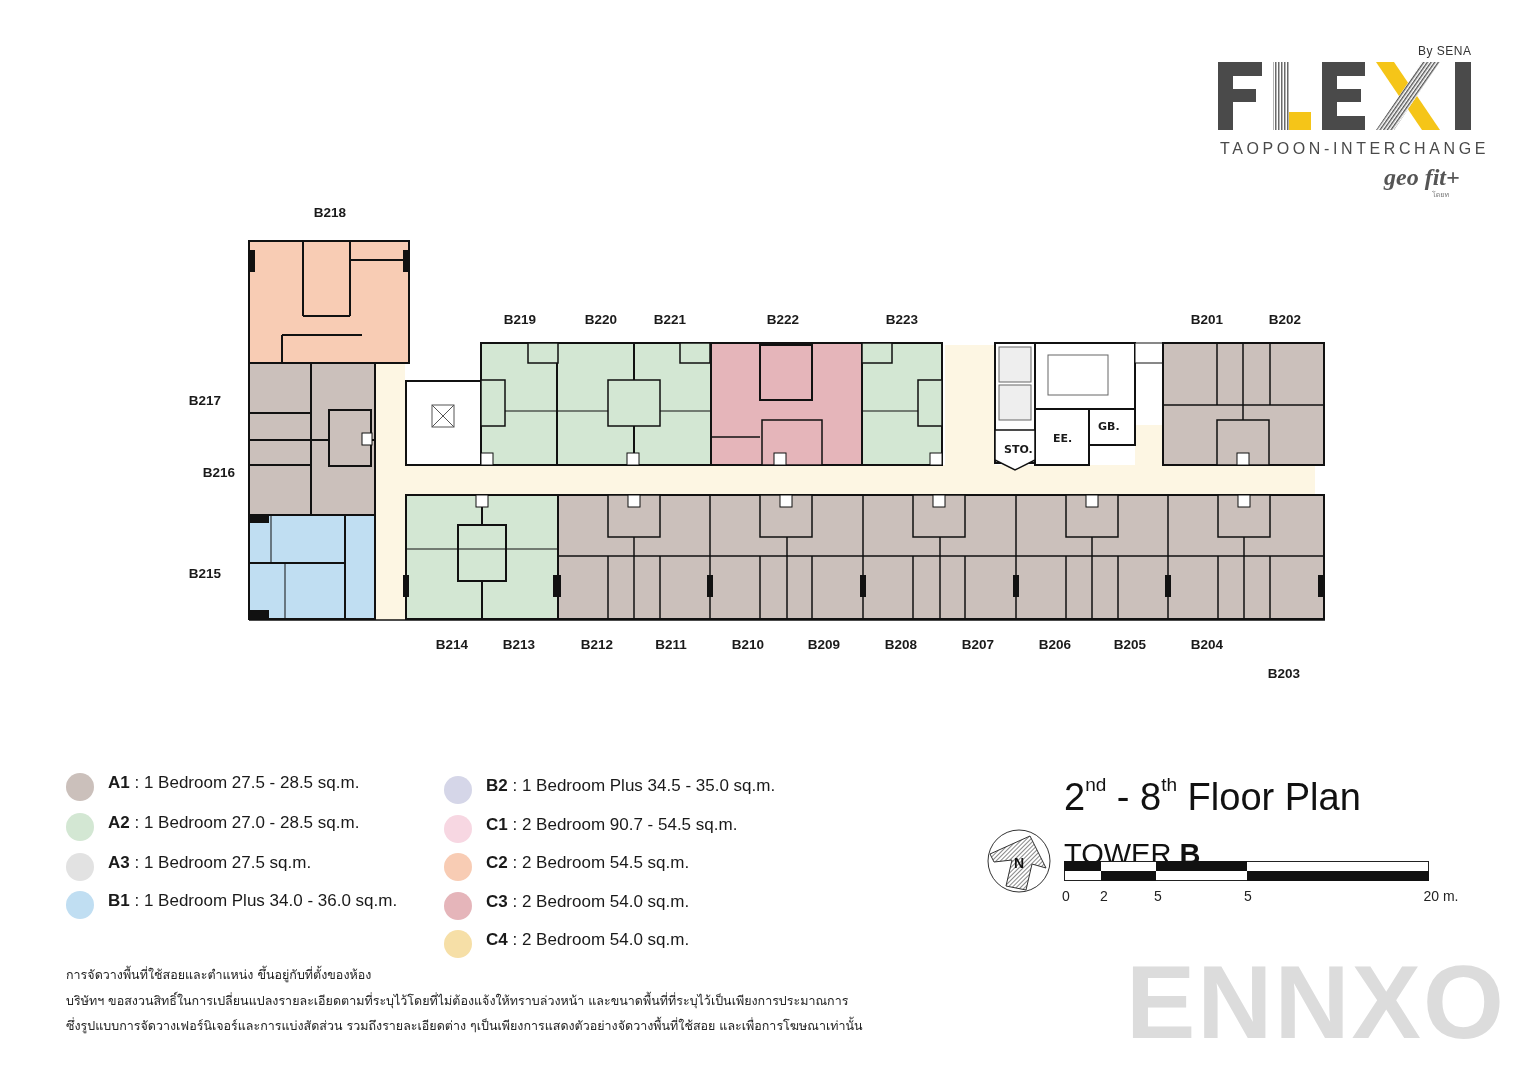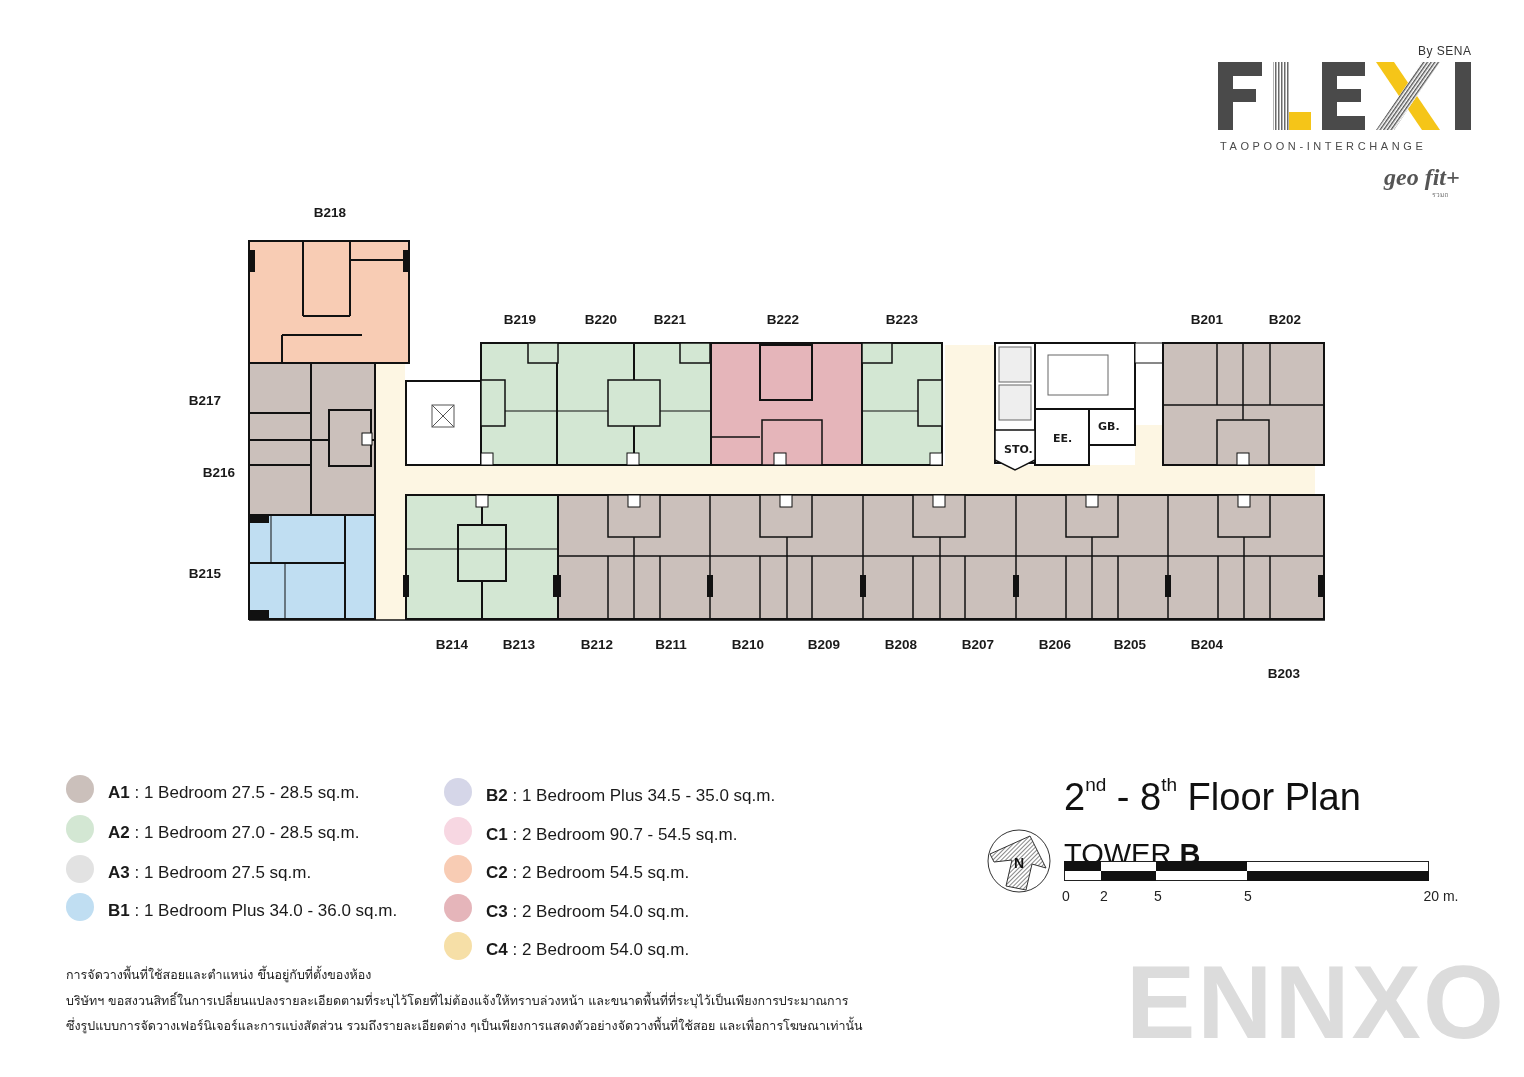--- a/index.html
+++ b/index.html
@@ -1,28 +1,28 @@
 <!DOCTYPE html>
 <html><head>
 <meta charset="utf-8">
 <style>
   html,body{margin:0;padding:0;background:#ffffff;}
   body{width:1524px;height:1077px;position:relative;overflow:hidden;font-family:"DejaVu Sans","Liberation Sans",sans-serif;color:#1a1a1a;}
   .abs{position:absolute;}
   
   .logo-by{position:absolute;left:1418px;top:44px;font-size:12px;color:#333;letter-spacing:0.5px;font-family:"Liberation Sans",sans-serif;}
   .logo-main{position:absolute;left:1218px;top:62px;width:256px;height:68px;}
-  .logo-sub{position:absolute;left:1220px;top:140px;font-size:11px;letter-spacing:3.6px;color:#4a4a4a;font-family:"Liberation Sans",sans-serif;}
+  .logo-sub{position:absolute;left:1220px;top:140px;font-size:16px;letter-spacing:3.6px;color:#4a4a4a;font-family:"Liberation Sans",sans-serif;}
   .logo-geo{position:absolute;left:1384px;top:164px;font-size:24px;font-style:italic;font-weight:bold;color:#555;font-family:"Liberation Serif",serif;}
   .logo-geo-sub{position:absolute;left:1432px;top:189px;font-size:7px;color:#777;}
   
   .plan{position:absolute;left:0;top:0;width:1524px;height:700px;}
   .unit-label{position:absolute;font-size:13.5px;font-weight:bold;color:#1a1a1a;font-family:"Liberation Sans",sans-serif;transform:translateX(-50%);white-space:nowrap;}
   
-  .legend-item{position:absolute;display:flex;align-items:flex-end;height:30px;}
+  .legend-item{position:absolute;display:flex;align-items:flex-start;height:30px;}
   .legend-dot{width:28px;height:28px;border-radius:50%;margin-right:14px;flex:none;}
   .legend-text{font-size:17px;color:#1a1a1a;font-family:"Liberation Sans",sans-serif;white-space:nowrap;}
   .legend-code{font-weight:bold;}
   
   .floor-title{position:absolute;left:1064px;top:776px;font-size:38px;font-family:"Liberation Sans",sans-serif;color:#111;white-space:nowrap;}
   .floor-title sup{font-size:19px;vertical-align:top;position:relative;top:-2px;}
   .tower-title{position:absolute;left:1064px;top:826px;font-size:29px;font-family:"Liberation Sans",sans-serif;color:#111;margin-top:12px;}
   .tower-title b{font-weight:bold;}
   .scale-tick{position:absolute;top:888px;font-size:14px;color:#222;font-family:"Liberation Sans",sans-serif;transform:translateX(-50%);}
   .disclaimer{position:absolute;left:66px;font-size:12.5px;color:#222;font-family:"DejaVu Sans",sans-serif;white-space:nowrap;}
@@ -57,21 +57,21 @@
     <rect x="104" y="27" width="39" height="13" fill="#4a4a4a"></rect>
     <rect x="104" y="54" width="43" height="14" fill="#4a4a4a"></rect>
 
     <polygon points="158,0 176,0 222,68 204,68" fill="#f5c518"></polygon>
     <polygon points="204,0 222,0 176,68 158,68" fill="url(#diag)"></polygon>
 
     <rect x="237" y="0" width="16" height="68" fill="#4a4a4a"></rect>
   </svg>
   <div class="logo-sub">TAOPOON-INTERCHANGE</div>
   <div class="logo-geo">geo fit+</div>
-  <div class="logo-geo-sub">รวมถ</div>
+  <div class="logo-geo-sub">โดยท</div>
 </div>
 
 <div class="plan">
   <svg width="1524" height="700" style="position:absolute;left:0;top:0">
 
     <rect x="375" y="345" width="30" height="275" fill="#fdf6e3"></rect>
     <rect x="375" y="465" width="940" height="30" fill="#fdf6e3"></rect>
     <rect x="945" y="345" width="50" height="120" fill="#fdf6e3"></rect>
     <rect x="1135" y="425" width="28" height="40" fill="#fdf6e3"></rect>
 

